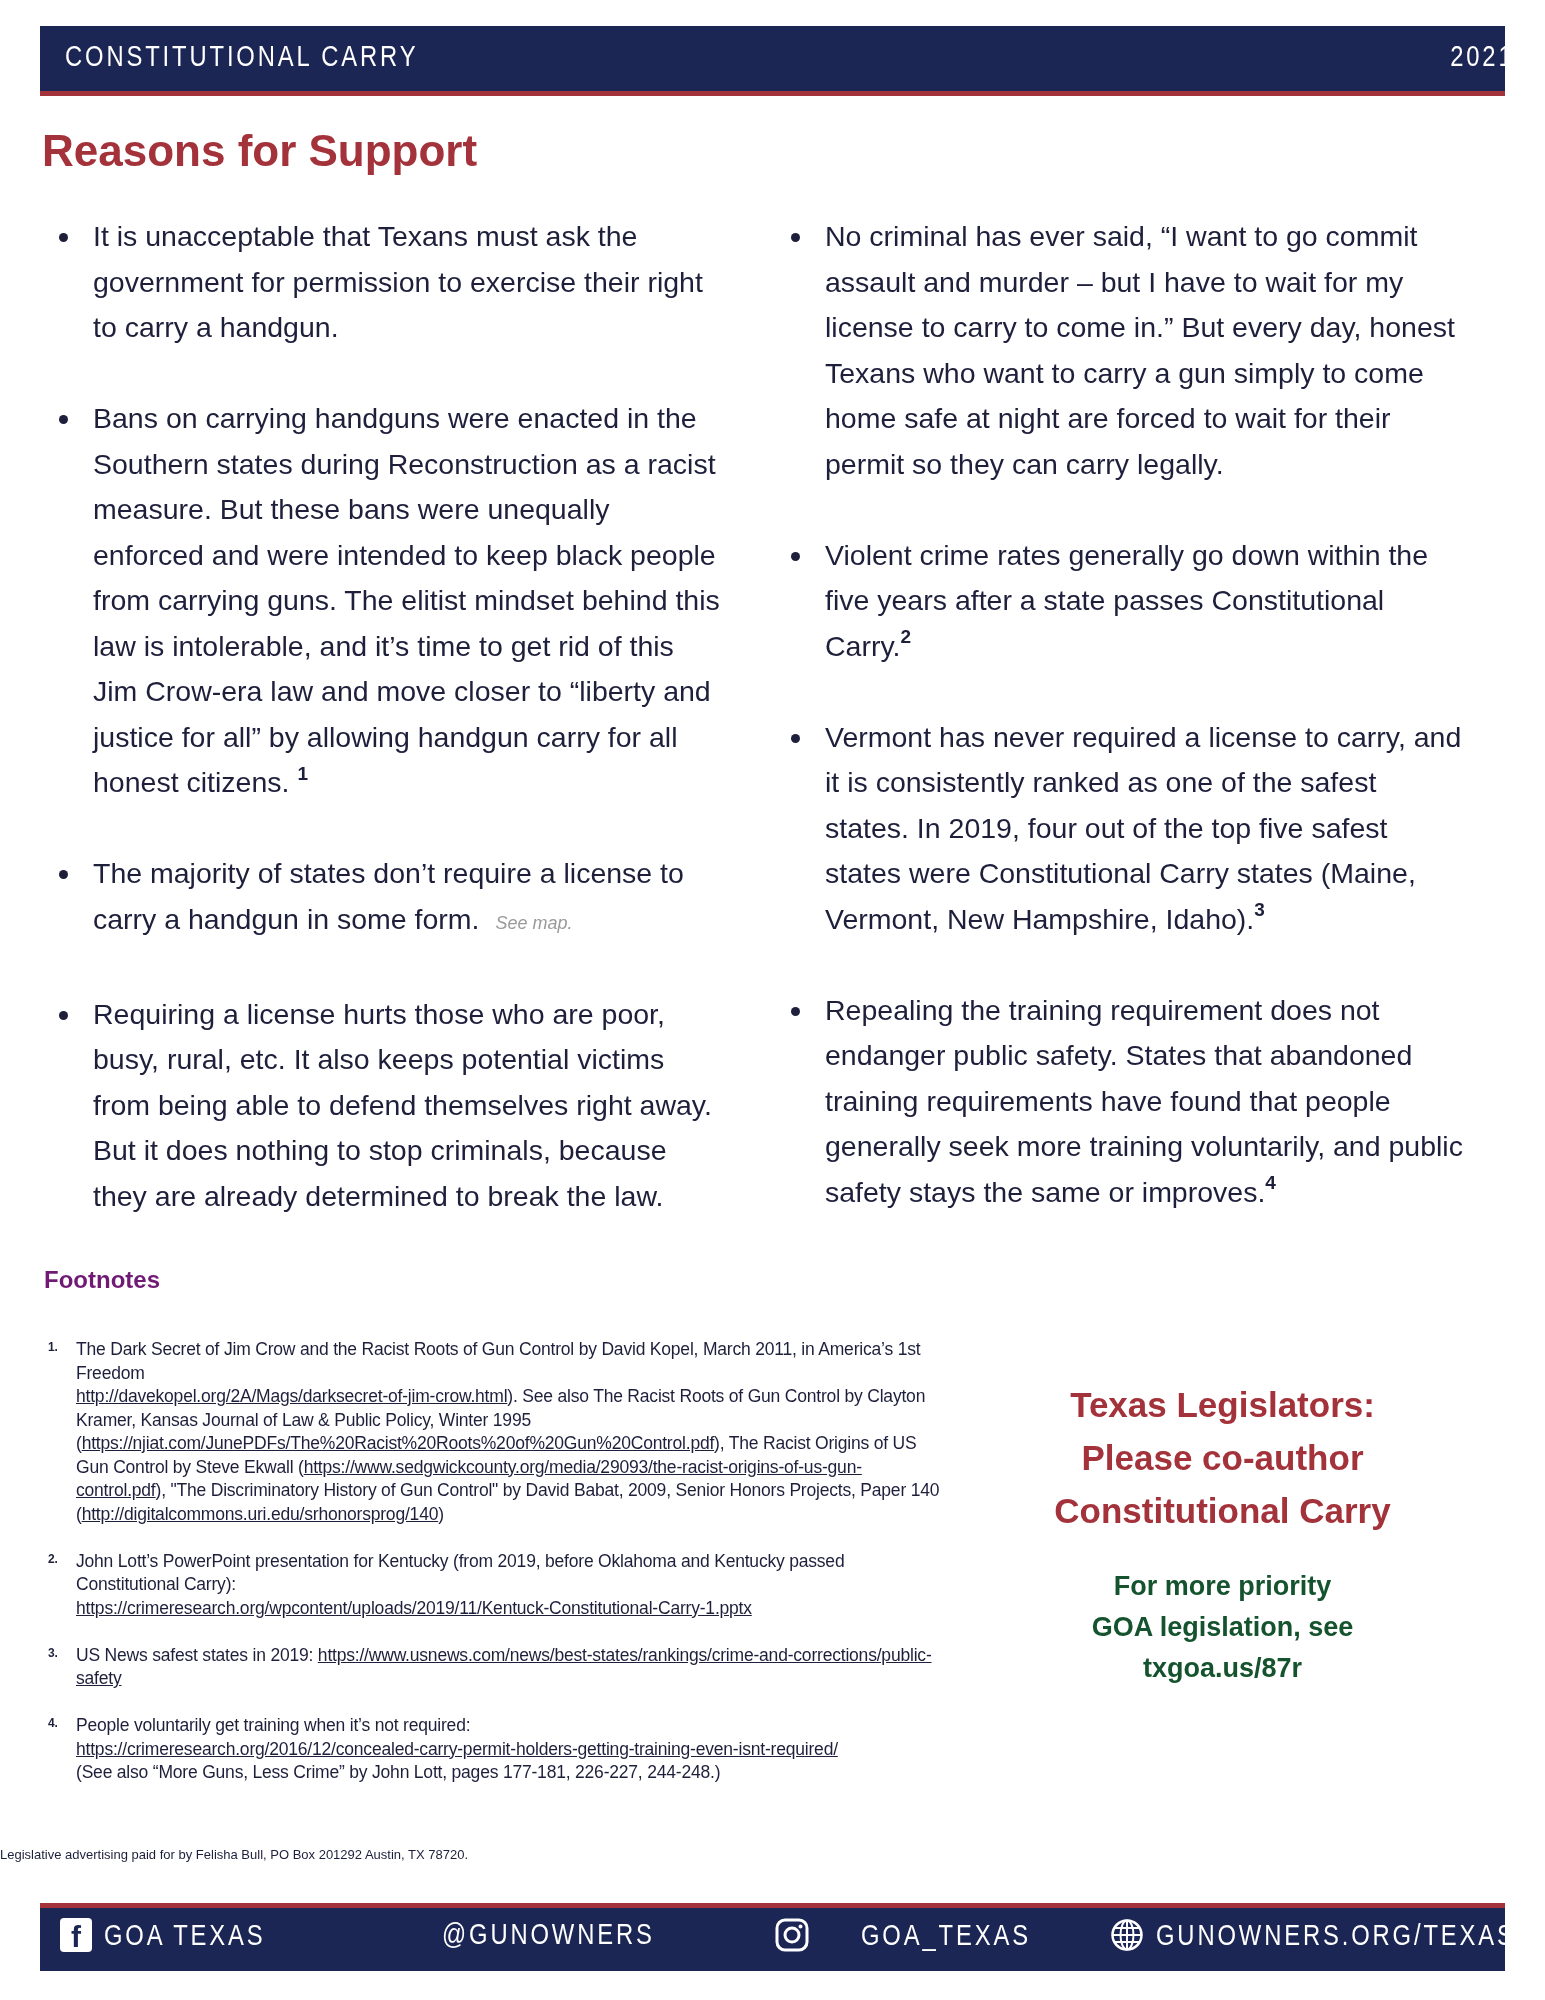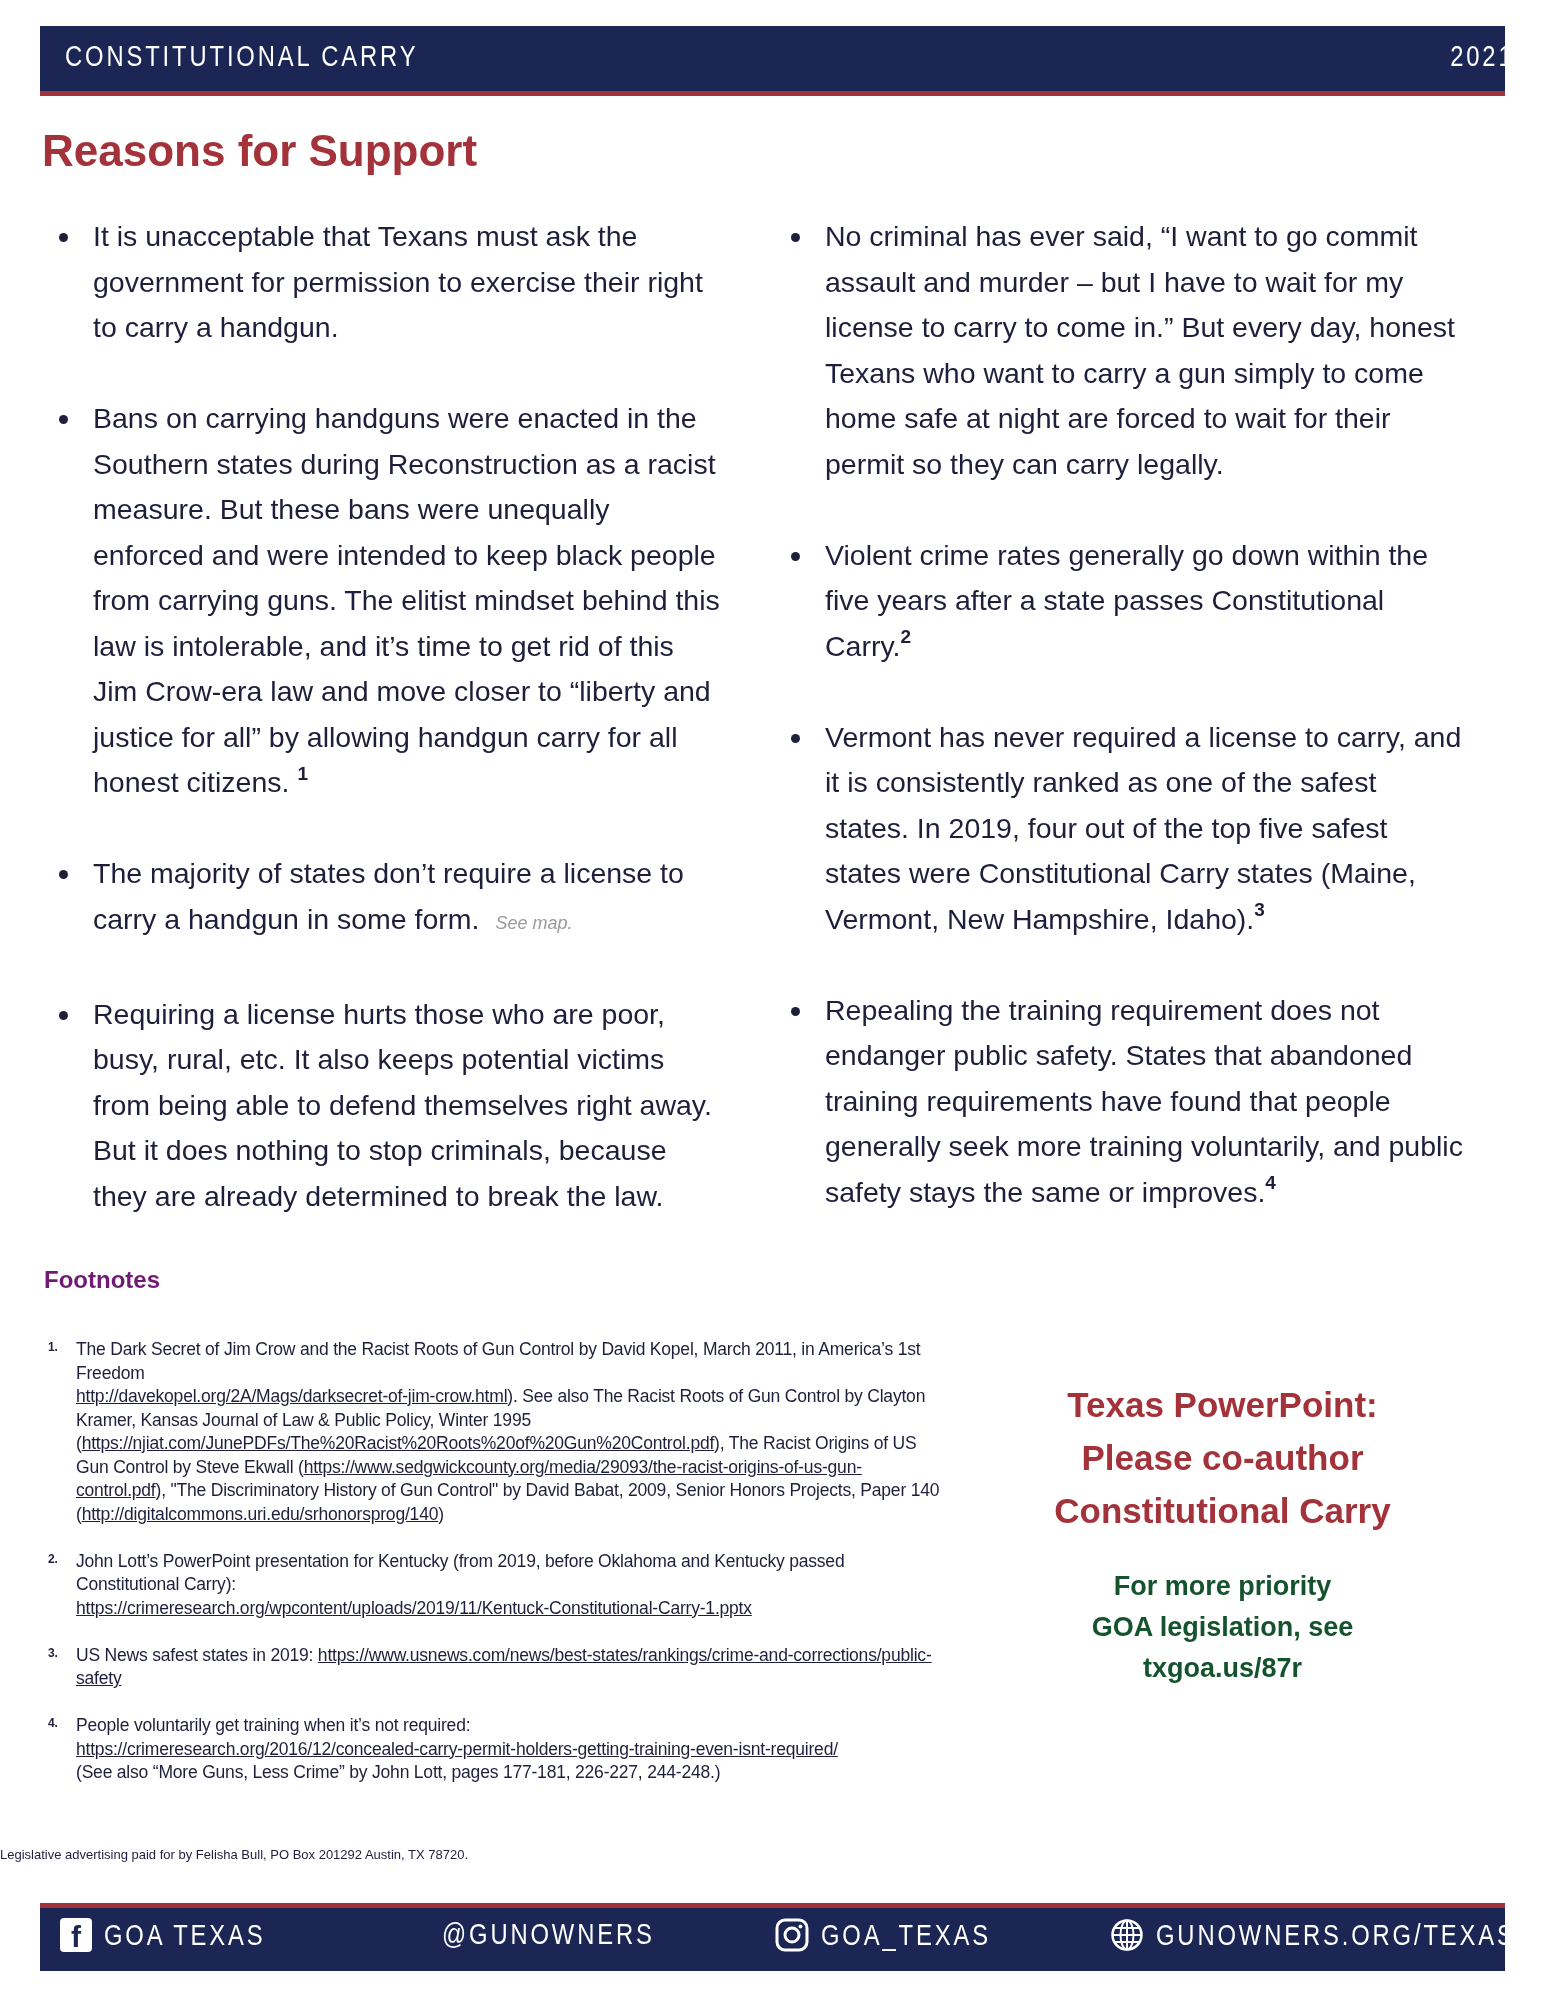--- a/index.html
+++ b/index.html
@@ -148,21 +148,21 @@
   <li class="footnote-item">
     <span class="footnote-num">4.</span>
     <span>People voluntarily get training when it’s not required: </span><br>
     <a class="fn-link">https://crimeresearch.org/2016/12/concealed-carry-permit-holders-getting-training-even-isnt-required/</a><br>
     <span>(See also “More Guns, Less Crime” by John Lott, pages 177-181, 226-227, 244-248.)</span>
   </li>
 </ol>
 
 <div class="callout">
   <div class="callout-headline">
-    <div>Texas PowerPoint:</div>
+    <div>Texas Legislators:</div>
     <div>Please co-author</div>
     <div>Constitutional Carry</div>
   </div>
   <div class="callout-sub">
     <div>For more priority</div>
     <div>GOA legislation, see</div>
     <div>txgoa.us/87r</div>
   </div>
 </div>
 
@@ -171,21 +171,21 @@
 </div>
 
 <div class="footer-bar">
   <div class="footer-item" style="left:20px;">
     <span class="fb-icon">f</span>
     <span class="ft-text">GOA TEXAS</span>
   </div>
   <div class="footer-item" style="left:402px;">
     <span class="ft-text">@GUNOWNERS</span>
   </div>
-  <div class="footer-item" style="left:735px;">
+  <div class="footer-item" style="left:735px;gap:40px;">
     <svg class="ig-icon" viewBox="0 0 34 34">
       <rect x="2" y="2" width="30" height="30" rx="8" fill="none" stroke="#fff" stroke-width="3"></rect>
       <circle cx="17" cy="17" r="7" fill="none" stroke="#fff" stroke-width="3"></circle>
       <circle cx="25.5" cy="8.5" r="2" fill="#fff"></circle>
     </svg>
     <span class="ft-text">GOA_TEXAS</span>
   </div>
   <div class="footer-item" style="left:1070px;">
     <svg class="globe-icon" viewBox="0 0 34 34">
       <circle cx="17" cy="17" r="14.5" fill="none" stroke="#fff" stroke-width="2.5"></circle>

